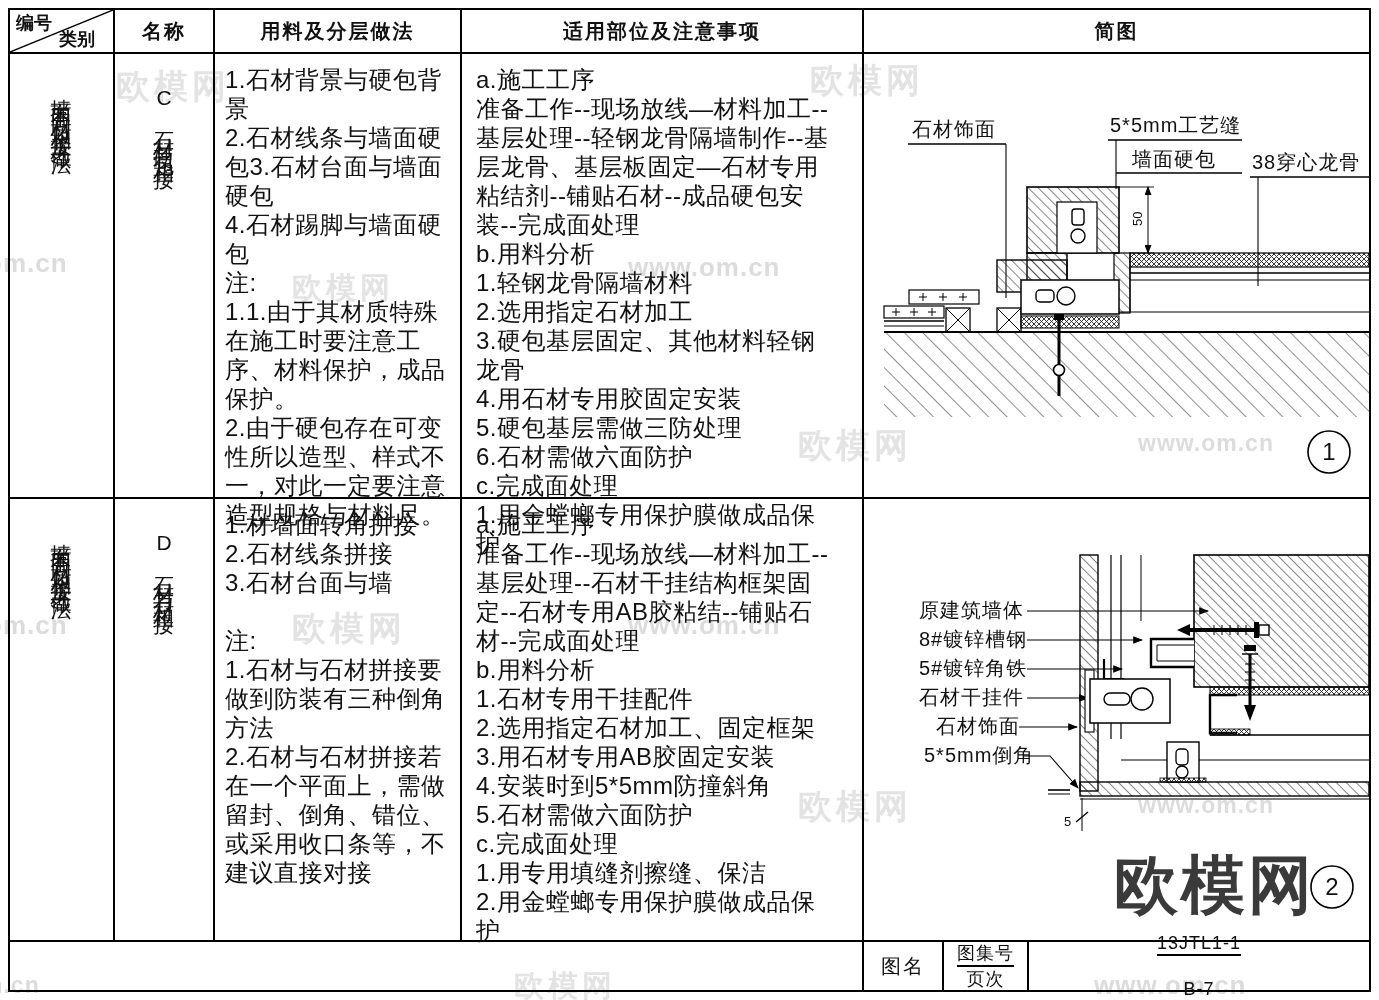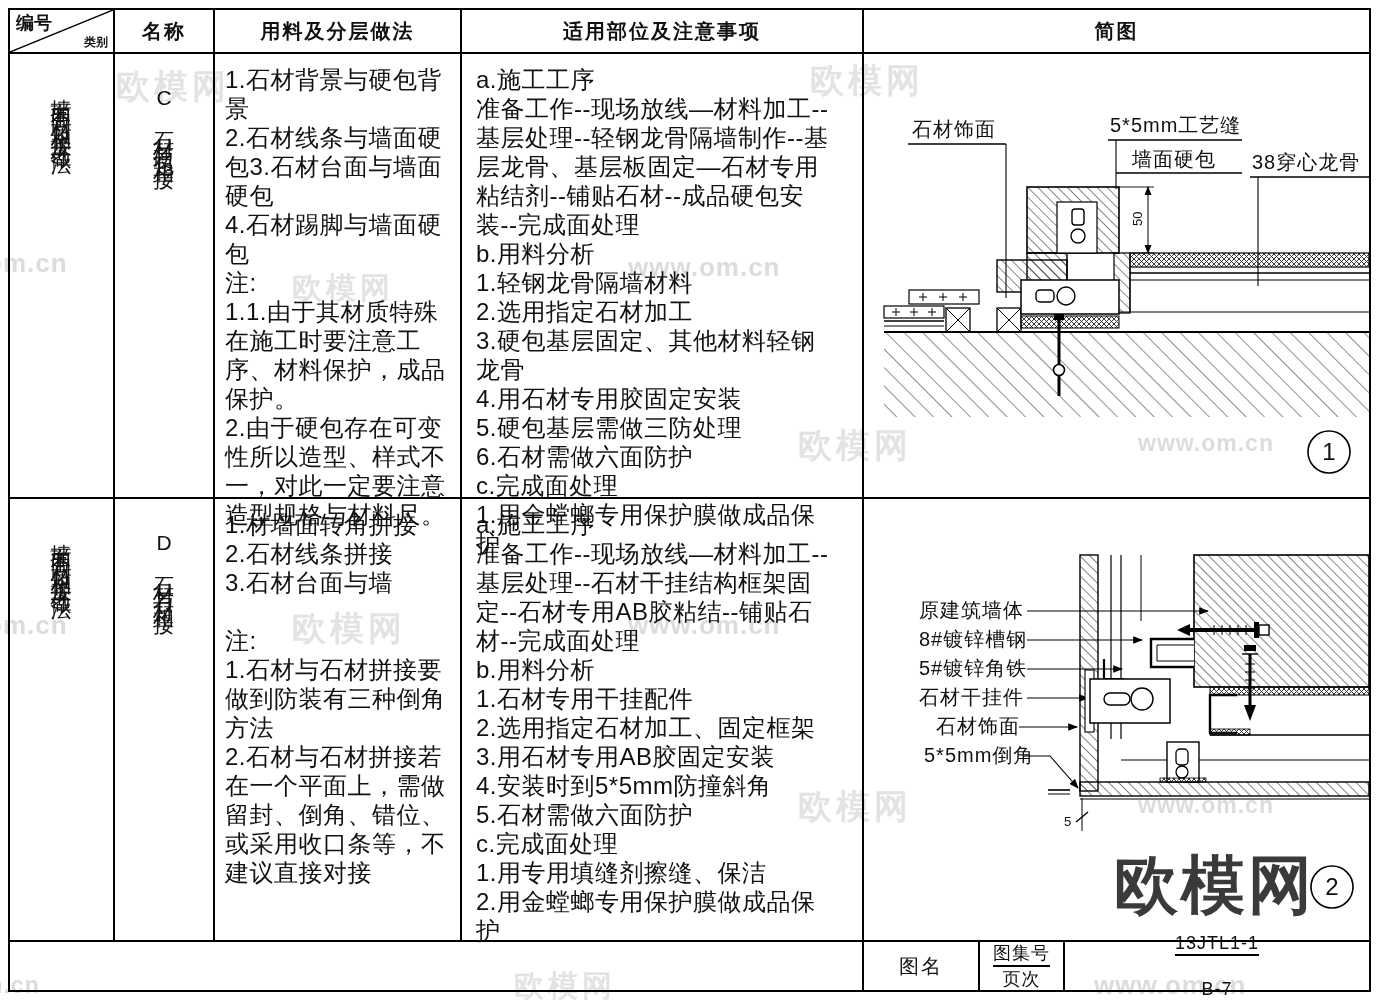--- a/index.html
+++ b/index.html
@@ -18,37 +18,37 @@
        display:grid;grid-template-columns:105px 100px 247px 402px 1fr;
        grid-template-rows:44px 445px 443px 1fr;z-index:2;box-sizing:border-box;}
   .cell{border-right:2px solid #000;border-bottom:2px solid #000;position:relative;
         box-sizing:border-box;background:transparent;}
   .cell.last-col{border-right:none;}
   .hdr{display:flex;align-items:center;justify-content:center;
        font-size:20px;font-weight:700;letter-spacing:2px;}
   .corner{position:relative;overflow:hidden;}
   .corner svg{position:absolute;left:0;top:0;}
   .corner .c-top{position:absolute;left:6px;top:1px;font-size:18px;font-weight:700;text-align:center;}
-  .corner .c-bot{position:absolute;right:5px;bottom:1px;font-size:12px;font-weight:700;}
+  .corner .c-bot{position:absolute;right:18px;bottom:1px;font-size:18px;font-weight:700;}
   .vtext{height:100%;display:flex;justify-content:center;}
   .vtext>div{writing-mode:vertical-rl;text-orientation:upright;font-size:21px;
              letter-spacing:6px;line-height:1;}
   .cat>div{padding-top:28px;letter-spacing:5px;}
   .nm>div{padding-top:32px;}
   .txt{white-space:pre-wrap;font-size:24px;line-height:29px;padding:11px 6px 0 10px;
        letter-spacing:0.5px;}
   .txt.method{padding-left:14px;padding-right:26px;}
   .diagram-cell{overflow:hidden;}
   .diagram-cell svg{display:block;}
   
   .footer-band{grid-column:1 / 6;border-right:none;border-bottom:none;position:relative;}
   .tb{position:absolute;left:852px;top:0;right:0;bottom:0;display:flex;}
   .tb .tcell{border-left:2px solid #000;box-sizing:border-box;display:flex;
              align-items:center;justify-content:center;font-size:20px;letter-spacing:2px;}
-  .tb .t-name-label{width:116px;}
+  .tb .t-name-label{width:80px;}
   .tb .t-name-value{width:217px;}
   .tb .t-col{display:flex;flex-direction:column;align-items:center;}
   .tb .t-labels{width:85px;}
   .tb .t-values{flex:1;gap:23px;}
   .tb .t-col>div{flex:1;display:flex;align-items:center;justify-content:center;
                  font-size:18px;letter-spacing:1px;box-sizing:border-box;}
   .tb .t-col>div:first-child{border-bottom:2px solid #000;}
   svg text{font-family:"Liberation Sans",sans-serif;fill:#111;}
   .dlabel{font-size:20px;letter-spacing:1px;}
   .ddim{font-size:13px;}

